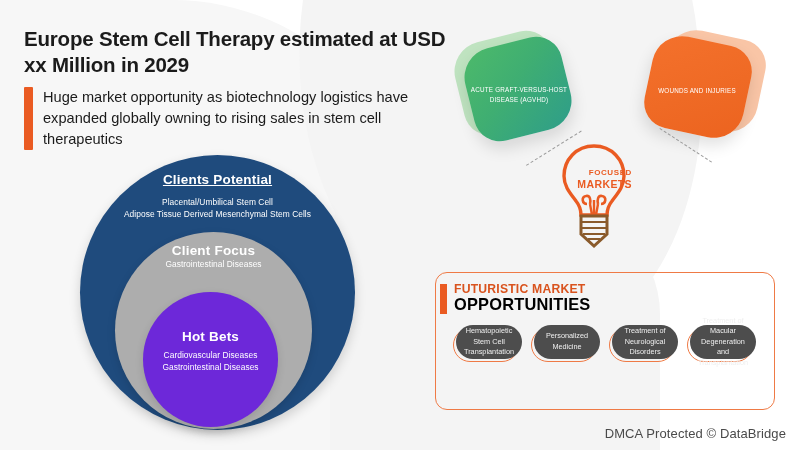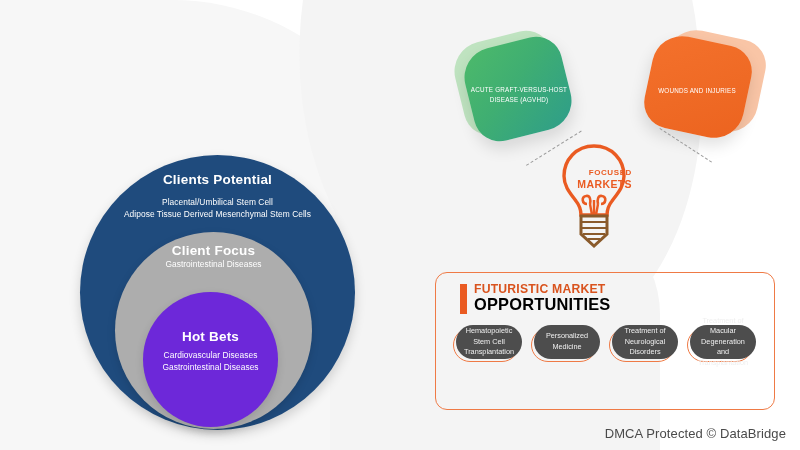--- a/index.html
+++ b/index.html
@@ -66,21 +66,21 @@
     background:#adadad;
     box-shadow:0 3px 9px rgba(0,0,0,.13);
   }
   .c-inner{
     left:143px;top:292px;width:135px;height:135px;
     background:#6d28d9;
     box-shadow:0 3px 8px rgba(0,0,0,.12);
   }
   .c-title{font-size:13.5px;font-weight:bold;letter-spacing:.2px;}
   .c-sub{font-size:8.4px;line-height:1.42;margin-top:4px;letter-spacing:.05px;}
-  .c-outer .c-title{margin-top:17px;}
+  .c-outer .c-title{margin-top:17px;text-decoration:underline;}
   .c-outer .c-sub{margin-top:10px;}
   .c-mid .c-title{margin-top:11px;}
   .c-mid .c-sub{margin-top:1px;}
   .c-inner .c-title{margin-top:37px;}
   .c-inner .c-sub{margin-top:6px;}
 
   
   .bulb-zone{position:absolute;left:440px;top:18px;width:360px;height:250px;z-index:6;}
   .tri{
     position:absolute;width:100px;height:94px;
@@ -115,21 +115,21 @@
   .bulb-txt{position:absolute;left:0;right:0;text-align:right;color:#ea5b22;}
   .bt1{top:26px;font-size:8px;font-weight:bold;letter-spacing:.6px;}
   .bt2{top:36px;font-size:10.5px;font-weight:bold;letter-spacing:.4px;}
 
   
   .panel{
     position:absolute;left:435px;top:272px;width:340px;height:138px;
     border:1px solid #ef7a45;border-radius:12px;z-index:6;
     box-sizing:border-box;
   }
-  .panel-head{position:absolute;left:24px;top:10px;display:flex;}
+  .panel-head{position:absolute;left:4px;top:10px;display:flex;}
   .panel-bar{width:7px;height:30px;background:#ea5b22;margin-right:7px;margin-top:1px;}
   .ph1{font-size:12.2px;font-weight:bold;color:#d9531e;letter-spacing:.2px;line-height:1.05;}
   .ph2{font-size:16.4px;font-weight:bold;color:#000000;letter-spacing:.2px;line-height:1.05;text-align:center;}
 
   .pills{position:absolute;left:20px;top:52px;width:300px;
     display:grid;grid-template-columns:1fr 1fr 1fr 1fr;gap:9px 12px;}
   .pill-wrap{position:relative;height:34px;}
   .pill-ghost{
     position:absolute;left:-3px;top:3px;width:100%;height:100%;
     border:1px solid #ef7a45;border-radius:17px;box-sizing:border-box;
@@ -150,20 +150,27 @@
 </style>
 </head>
 <body>
 
 <div id="stage">
 
   <div class="bg-blob blob-c"></div>
   <div class="bg-blob blob-a"></div>
   <div class="bg-blob blob-b"></div>
 
+  <div class="header">
+    <p class="title">Europe Stem Cell Therapy estimated at USD xx Million in 2029</p>
+    <div class="sub-wrap">
+      <div class="accent-bar"></div>
+      <p class="subtitle">Huge market opportunity as biotechnology logistics have expanded globally owning to rising sales in stem cell therapeutics</p>
+    </div>
+  </div>
 
   <div class="circles">
 
     <div class="circ c-outer">
       <div class="c-title">Clients Potential</div>
       <div class="c-sub" style="white-space:pre-line">Placental/Umbilical Stem Cell
 Adipose Tissue Derived Mesenchymal Stem Cells</div>
     </div>
 
     <div class="circ c-mid">

